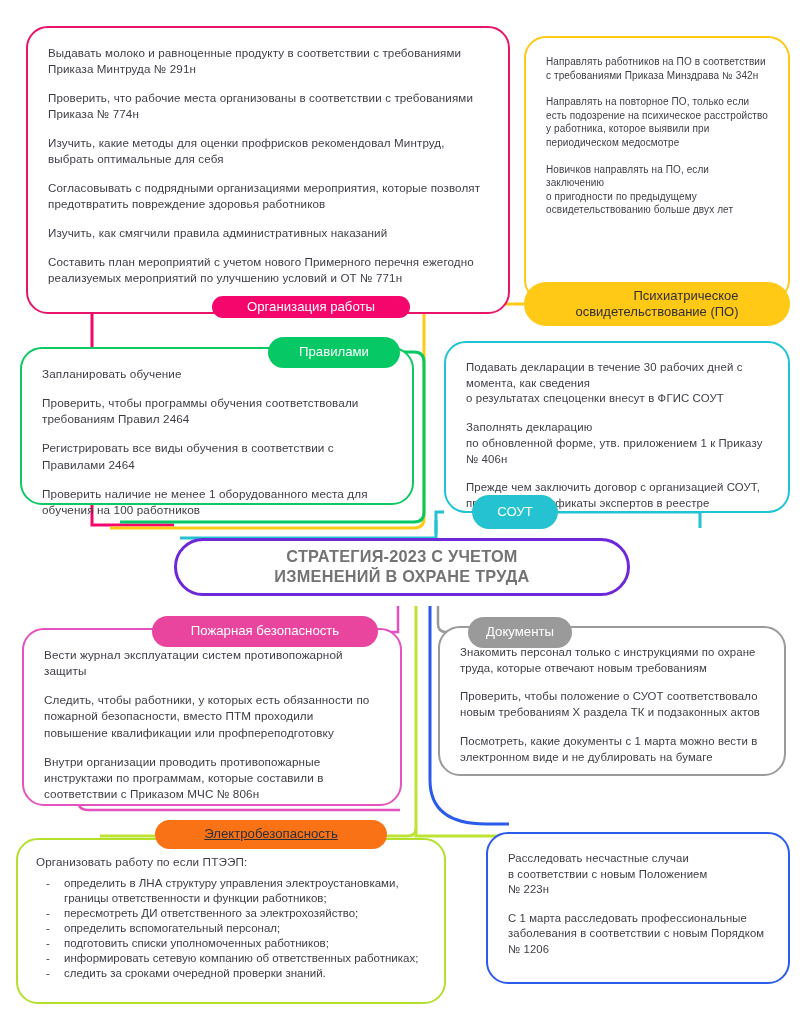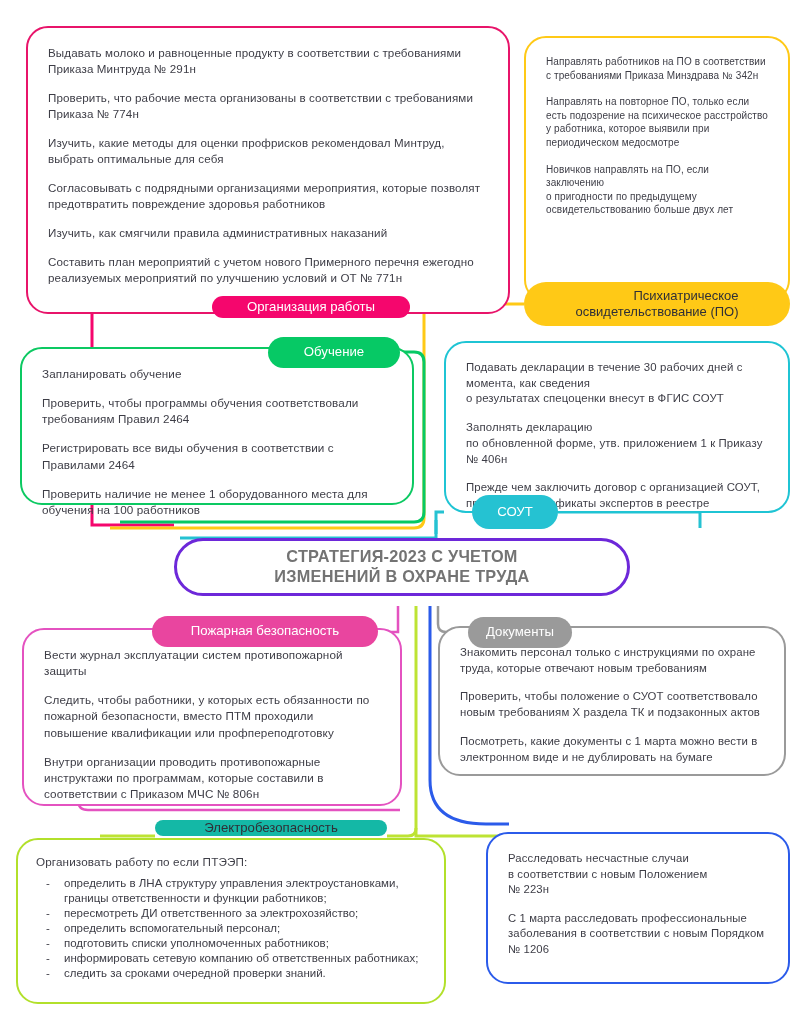--- a/index.html
+++ b/index.html
@@ -113,21 +113,21 @@
     color: #3d3d46;
   }
 
   
   #pill-org      { left: 212px; top: 296px; width: 198px; height: 22px; background: #F5066D; }
   #pill-po       { left: 524px; top: 282px; width: 266px; height: 44px; background: #FFC916; color:#2f2f36; }
   #pill-training { left: 268px; top: 337px; width: 132px; height: 31px; background: #06C965; }
   #pill-sout     { left: 472px; top: 495px; width: 86px;  height: 34px; background: #25C2D2; }
   #pill-fire     { left: 152px; top: 616px; width: 226px; height: 31px; background: #E9459F; }
   #pill-docs     { left: 468px; top: 617px; width: 104px; height: 31px; background: #9A9A9A; }
-  #pill-elec     { left: 155px; top: 820px; width: 232px; height: 16px; background: #14b8a6; color:#2f2f36; }
+  #pill-elec     { left: 155px; top: 820px; width: 232px; height: 29px; background: #f97316; color:#2f2f36;text-decoration:underline; }
   #pill-accident { left: 509px; top: 800px; width: 182px; height: 48px; background: #2B5BEA; }
 
   #pill-po       { font-size: 13px; }
   #pill-accident { font-size: 13px; }
 </style>
 </head>
 <body>
 
 <div id="canvas">
 
@@ -179,21 +179,21 @@
 освидетельствование (ПО)</div>
 
   <div class="card" id="card-training">
     <div class="card-body">
       <p class="line">Запланировать обучение</p>
       <p class="line">Проверить, чтобы программы обучения соответствовали требованиям Правил 2464</p>
       <p class="line">Регистрировать все виды обучения в соответствии с Правилами 2464</p>
       <p class="line">Проверить наличие не менее 1 оборудованного места для обучения на 100 работников</p>
     </div>
   </div>
-  <div class="pill" id="pill-training">Обучение</div>
+  <div class="pill" id="pill-training">Правилами</div>
 
   <div class="card" id="card-sout">
     <div class="card-body">
       <p class="line">Подавать декларации в течение 30 рабочих дней с момента, как сведения
 о результатах спецоценки внесут в ФГИС СОУТ</p>
       <p class="line">Заполнять декларацию
 по обновленной форме, утв. приложением 1 к Приказу № 406н</p>
       <p class="line">Прежде чем заключить договор с организацией СОУТ, проверять сертификаты экспертов в реестре</p>
     </div>
   </div>

